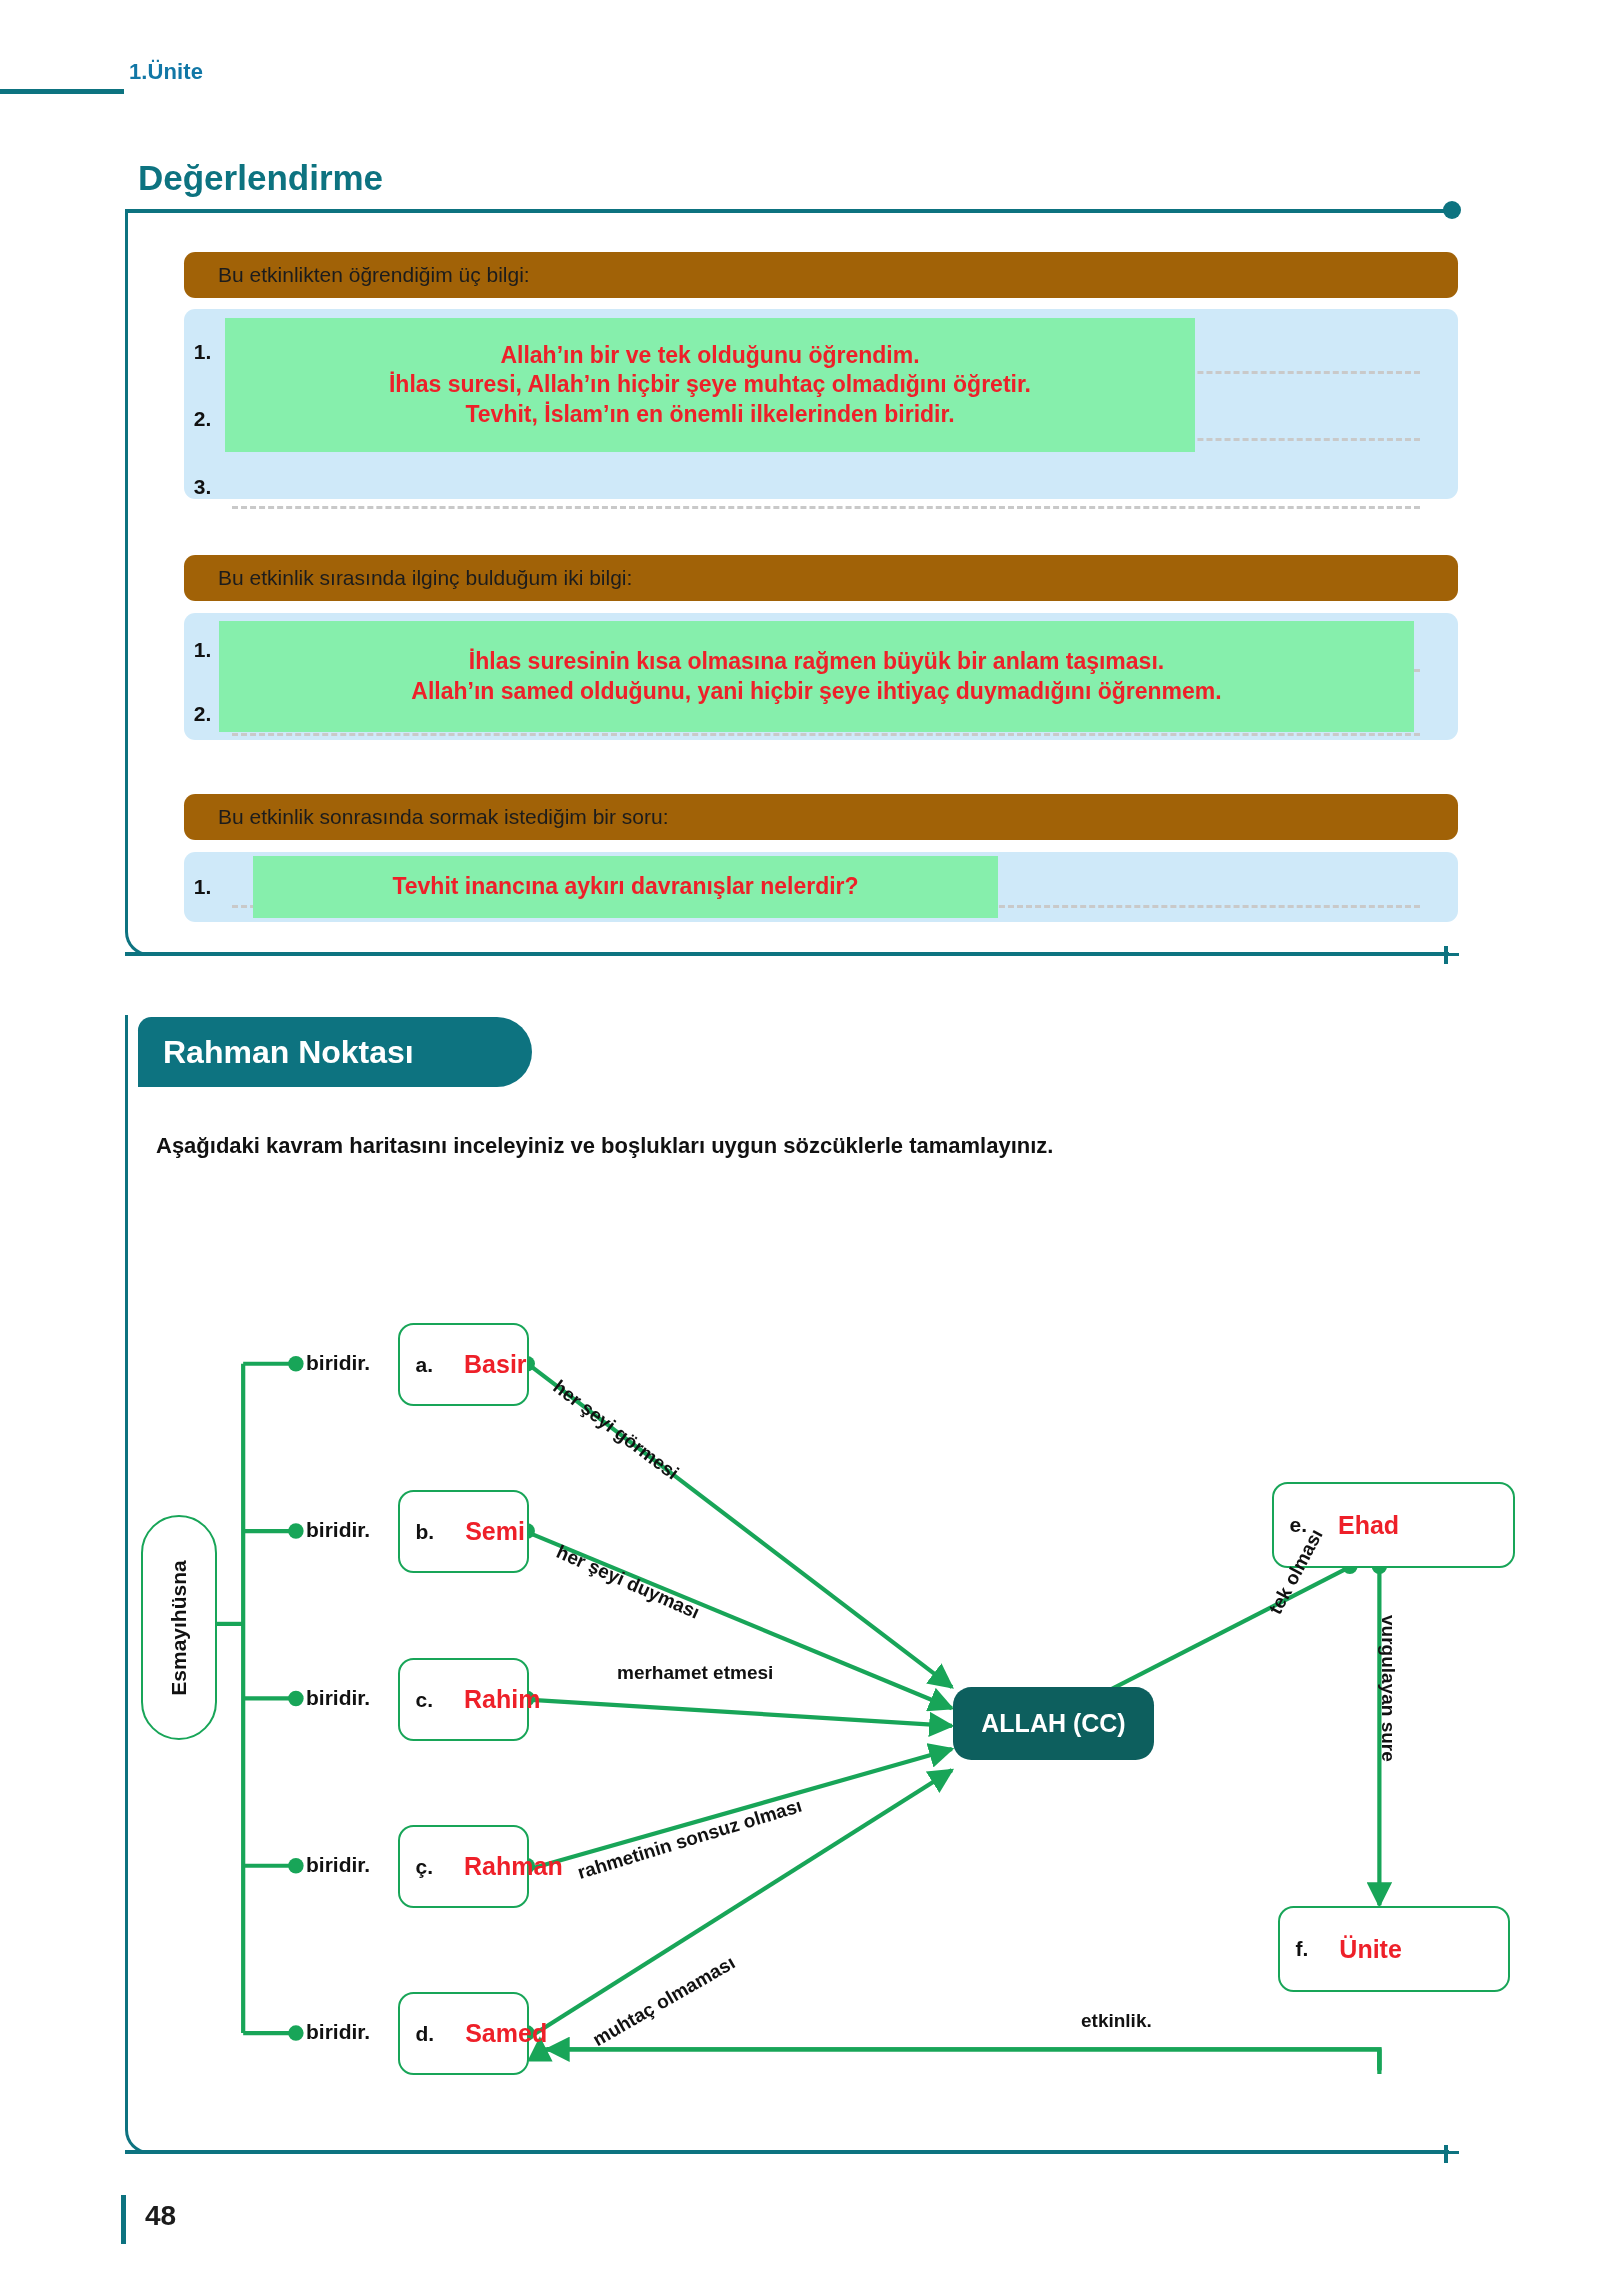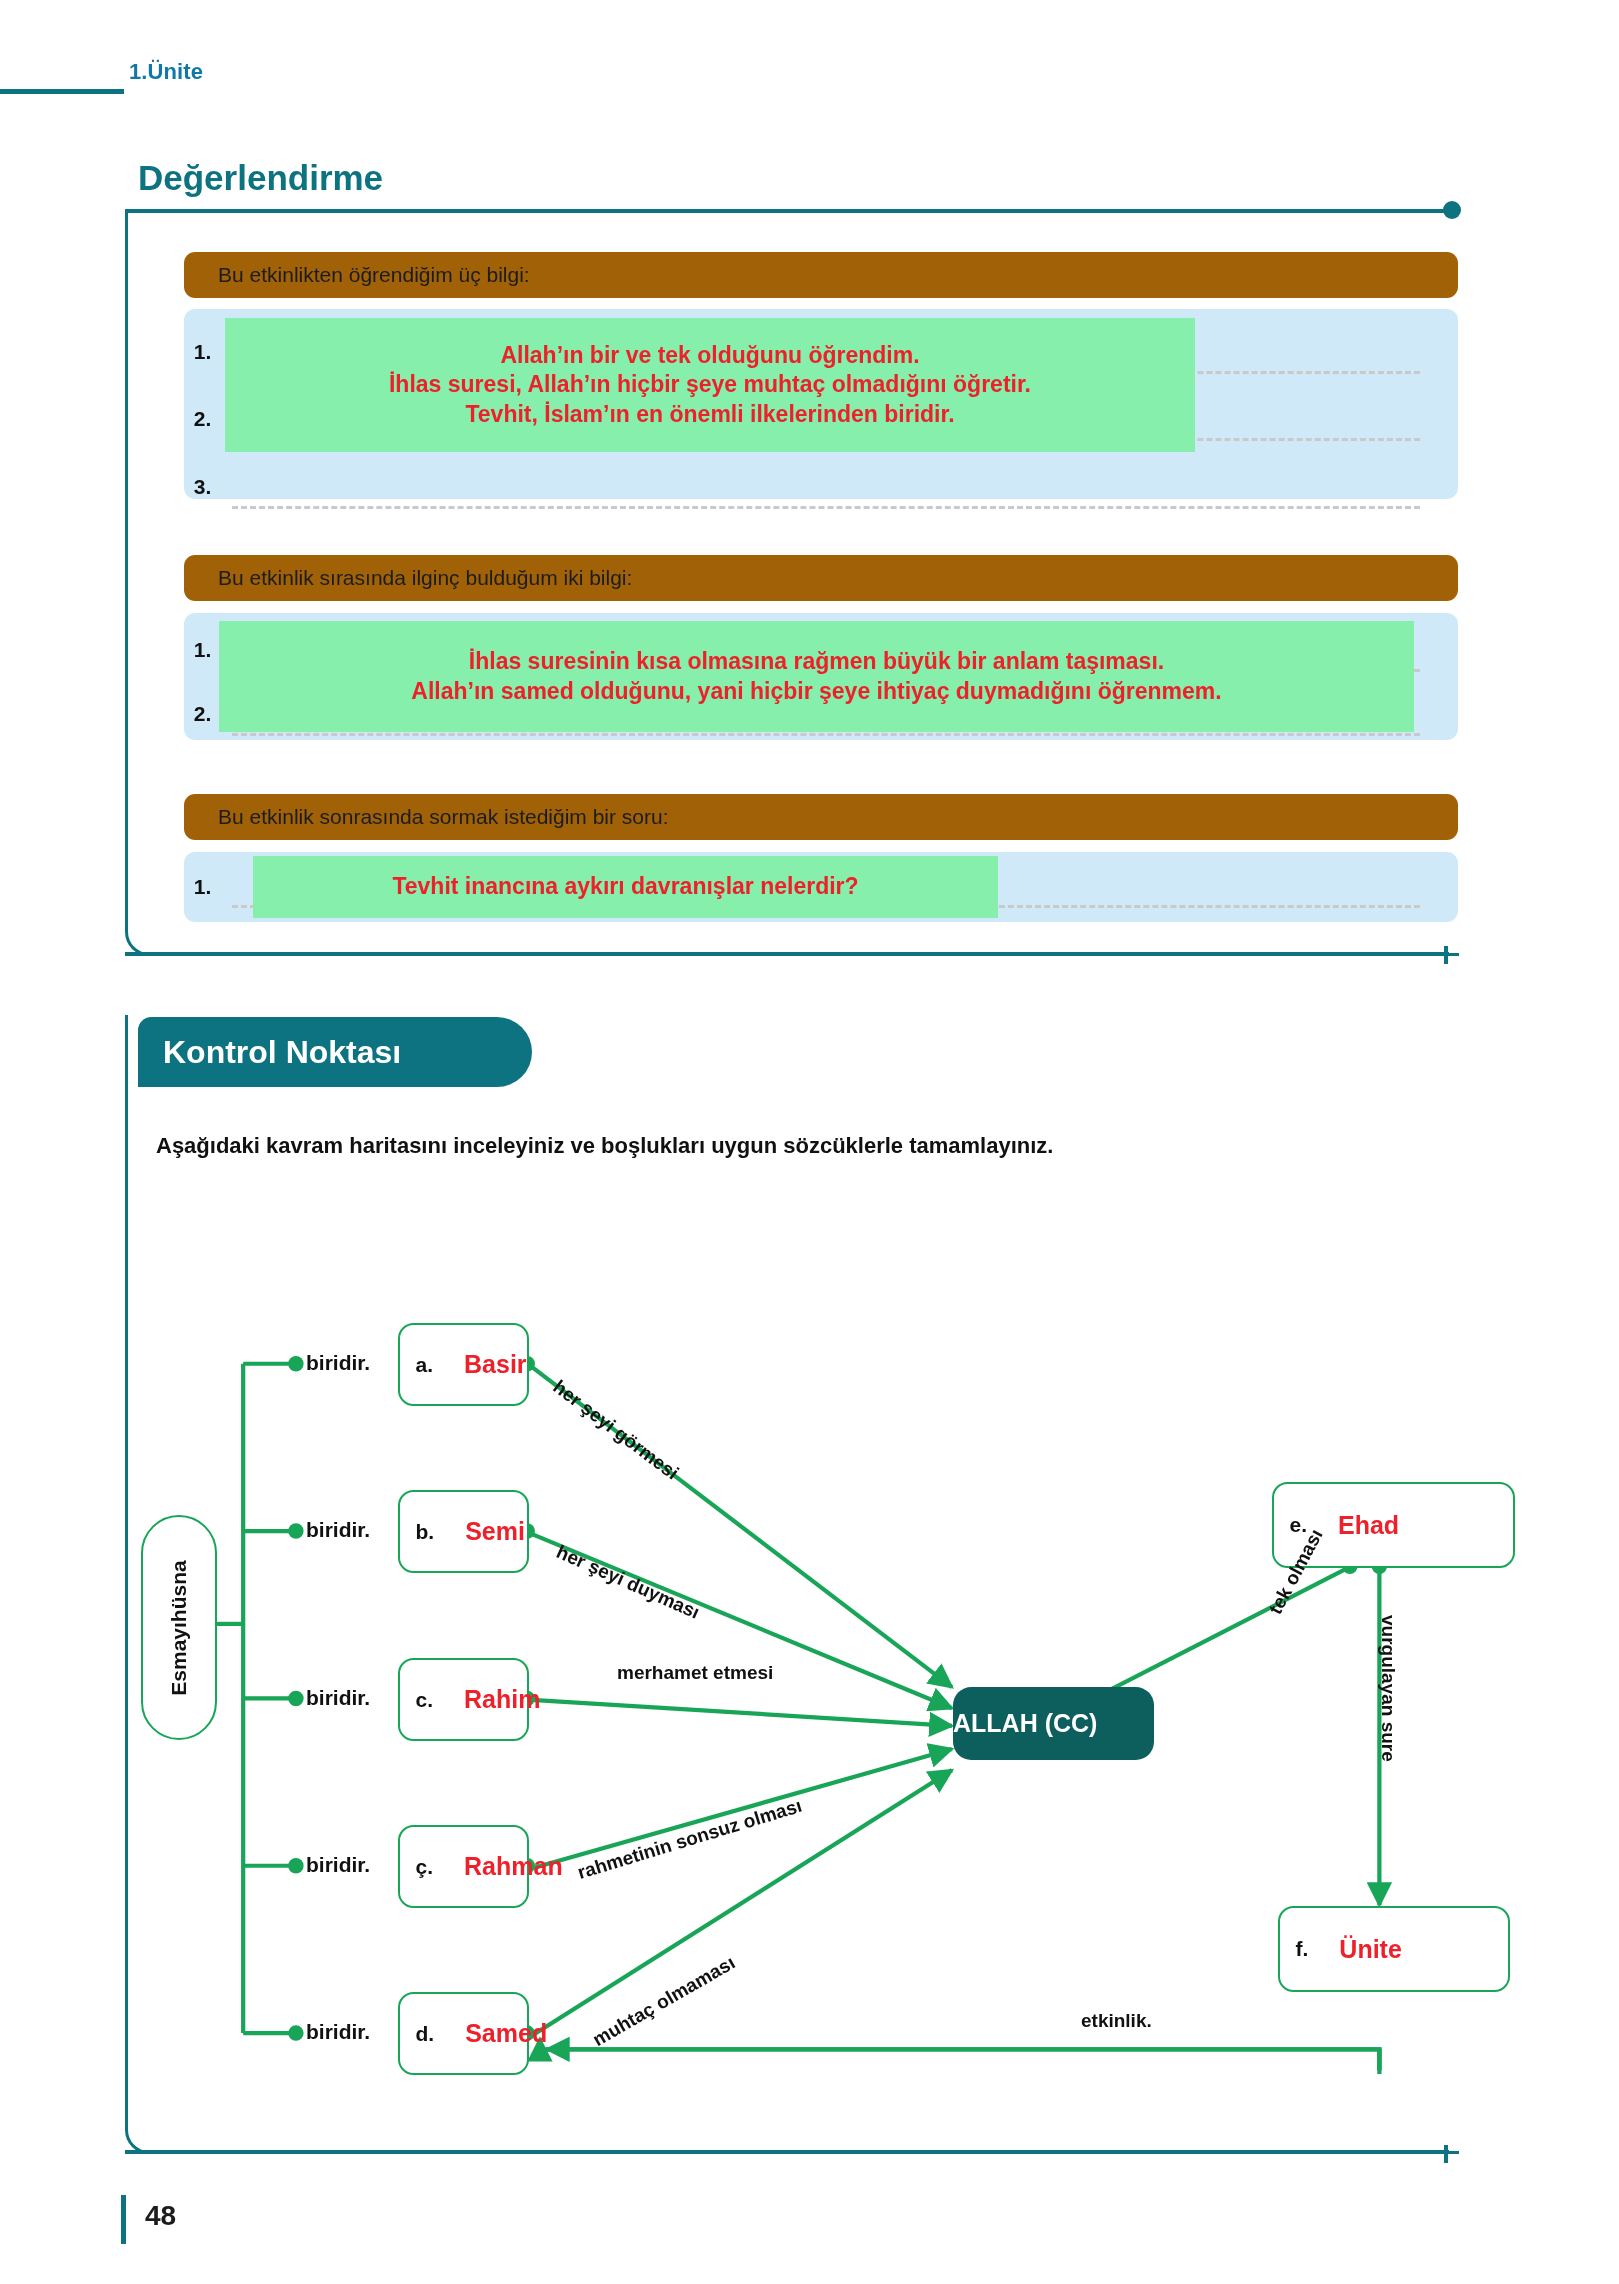--- a/index.html
+++ b/index.html
@@ -169,21 +169,21 @@
   }
   #esma span {
     font-size: 21px; font-weight: 700; color: #111;
     transform: rotate(-90deg);
     white-space: nowrap;
   }
   #allah-node {
     position: absolute;
     background: #0d5f5e;
     border-radius: 18.3px;
-    display: flex; align-items: center; 
+    display: flex; align-items: center; justify-content: center;
   }
   #allah-node span {
     color: #fff; font-size: 25px; font-weight: 700;
   }
   .edge-label {
     position: absolute;
     font-size: 19px; font-weight: 700; color: #111;
     white-space: nowrap;
     transform-origin: left top;
   }
@@ -250,21 +250,21 @@
   <div class="dline" style="left:48px; top:53px; width:1188px;"></div>
 </div>
 <div class="answer-overlay" style="left:253px; top:856px; width:745px; height:62px;">
   <div class="answer-line">Tevhit inancına aykırı davranışlar nelerdir?</div>
 </div>
 
 <div id="kn-bracket"></div>
 <div id="kn-bracket-bottom"></div>
 <div id="kn-bracket-bottomstub"></div>
 <div id="kn-tab">
-  <span>Kontrol Noktası</span>
+  <span>Rahman Noktası</span>
 </div>
 <div id="kn-instruction">Aşağıdaki kavram haritasını inceleyiniz ve boşlukları uygun sözcüklerle tamamlayınız.</div>
 
 <div id="map">
 
   <svg width="1336" height="907" viewBox="0 0 1900 1290">
     <defs>
       <marker id="ah" viewBox="0 0 10 10" refX="9" refY="5" markerWidth="6" markerHeight="6" orient="auto-start-reverse">
         <path d="M 0 0 L 10 5 L 0 10 z" fill="#18a558"></path>
       </marker>

